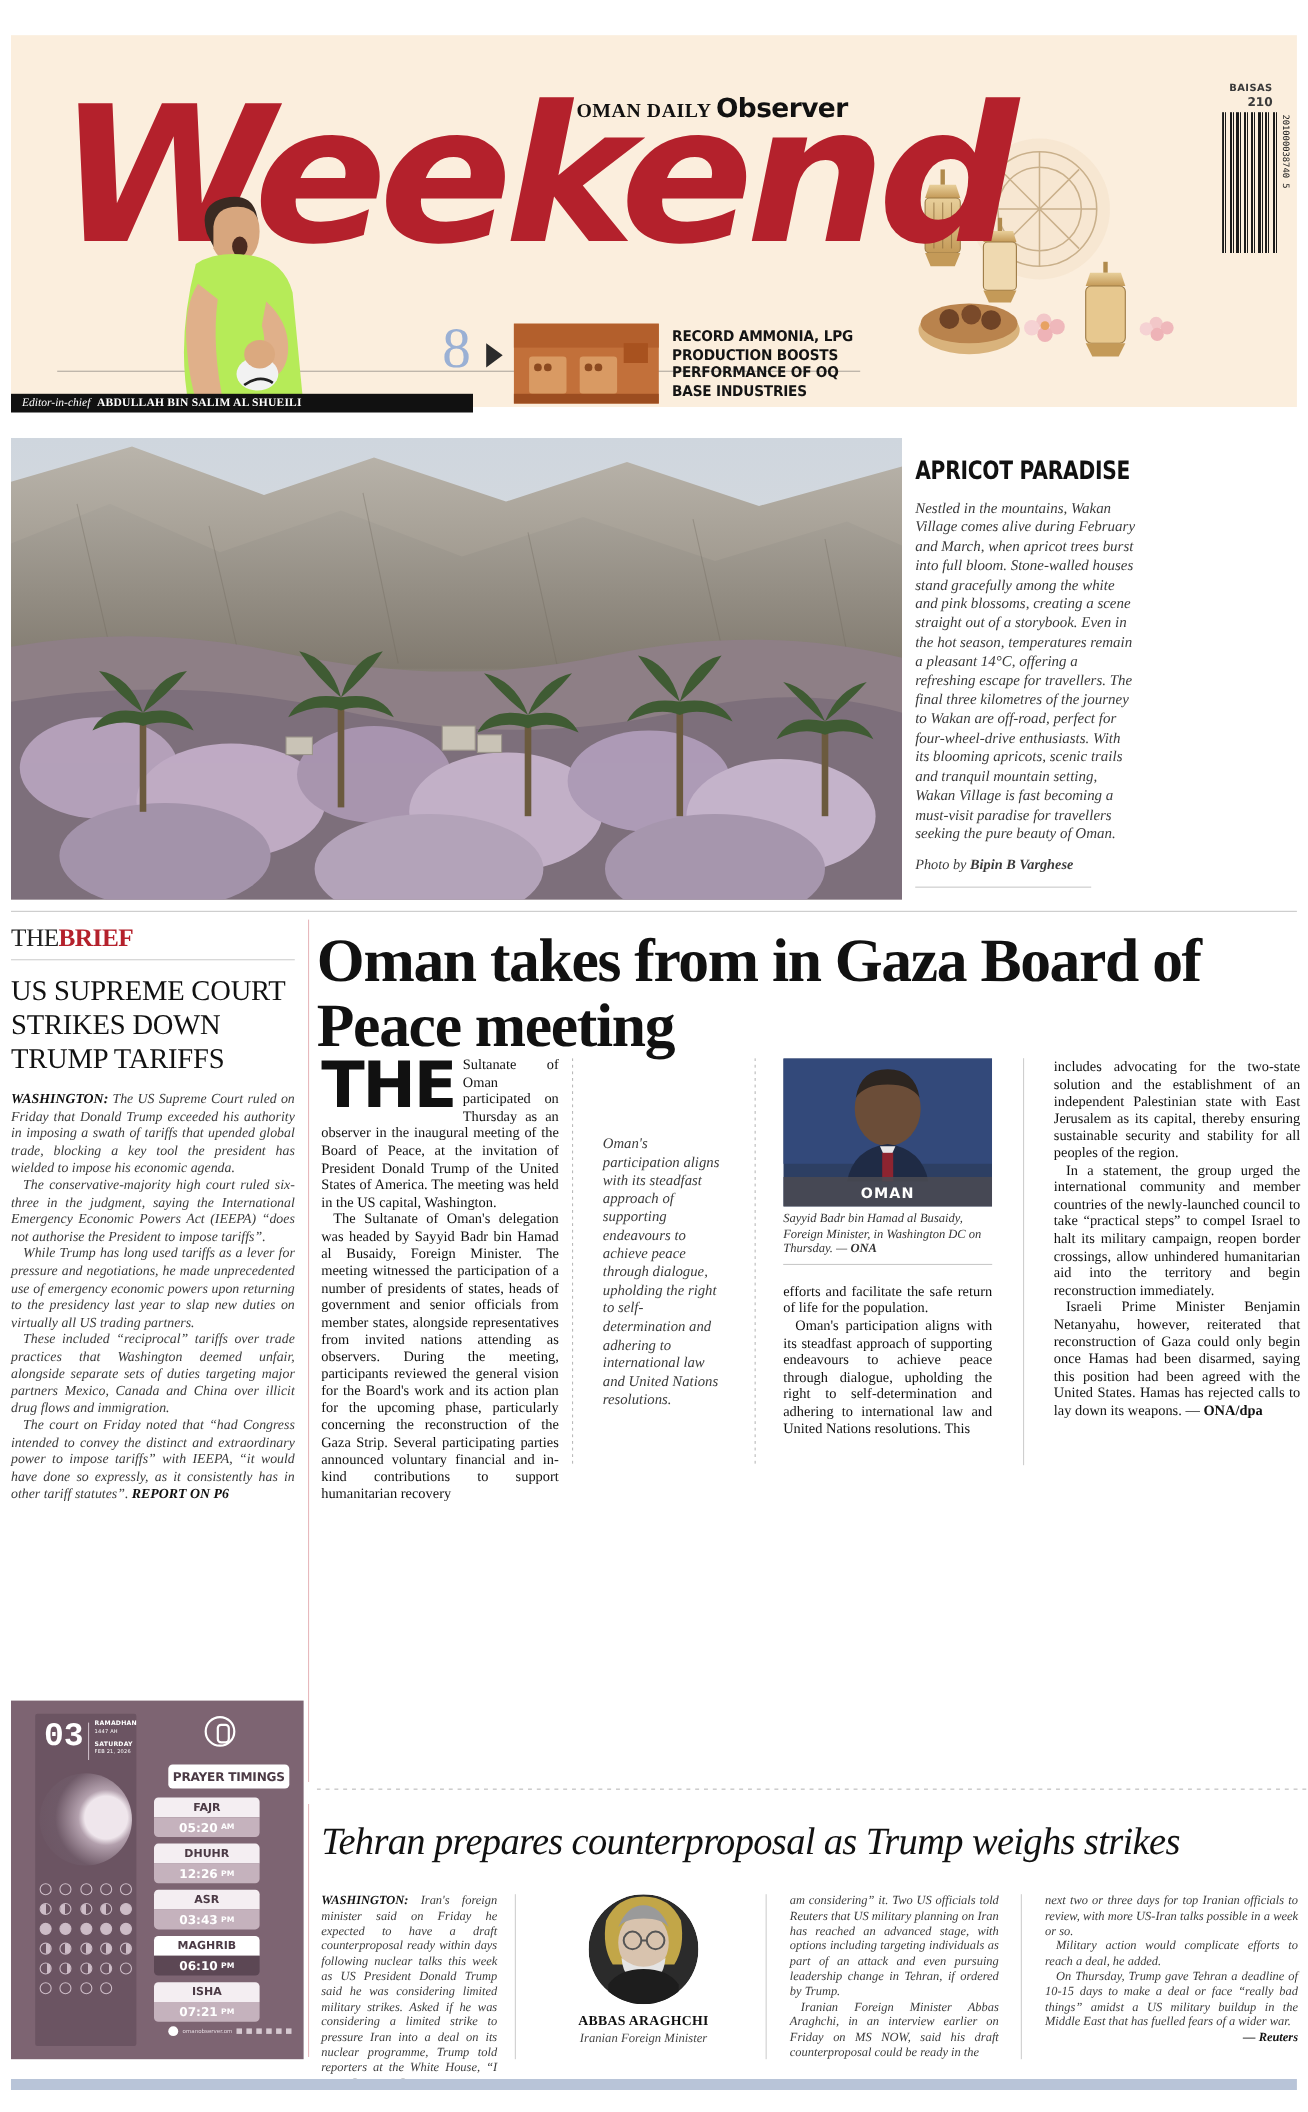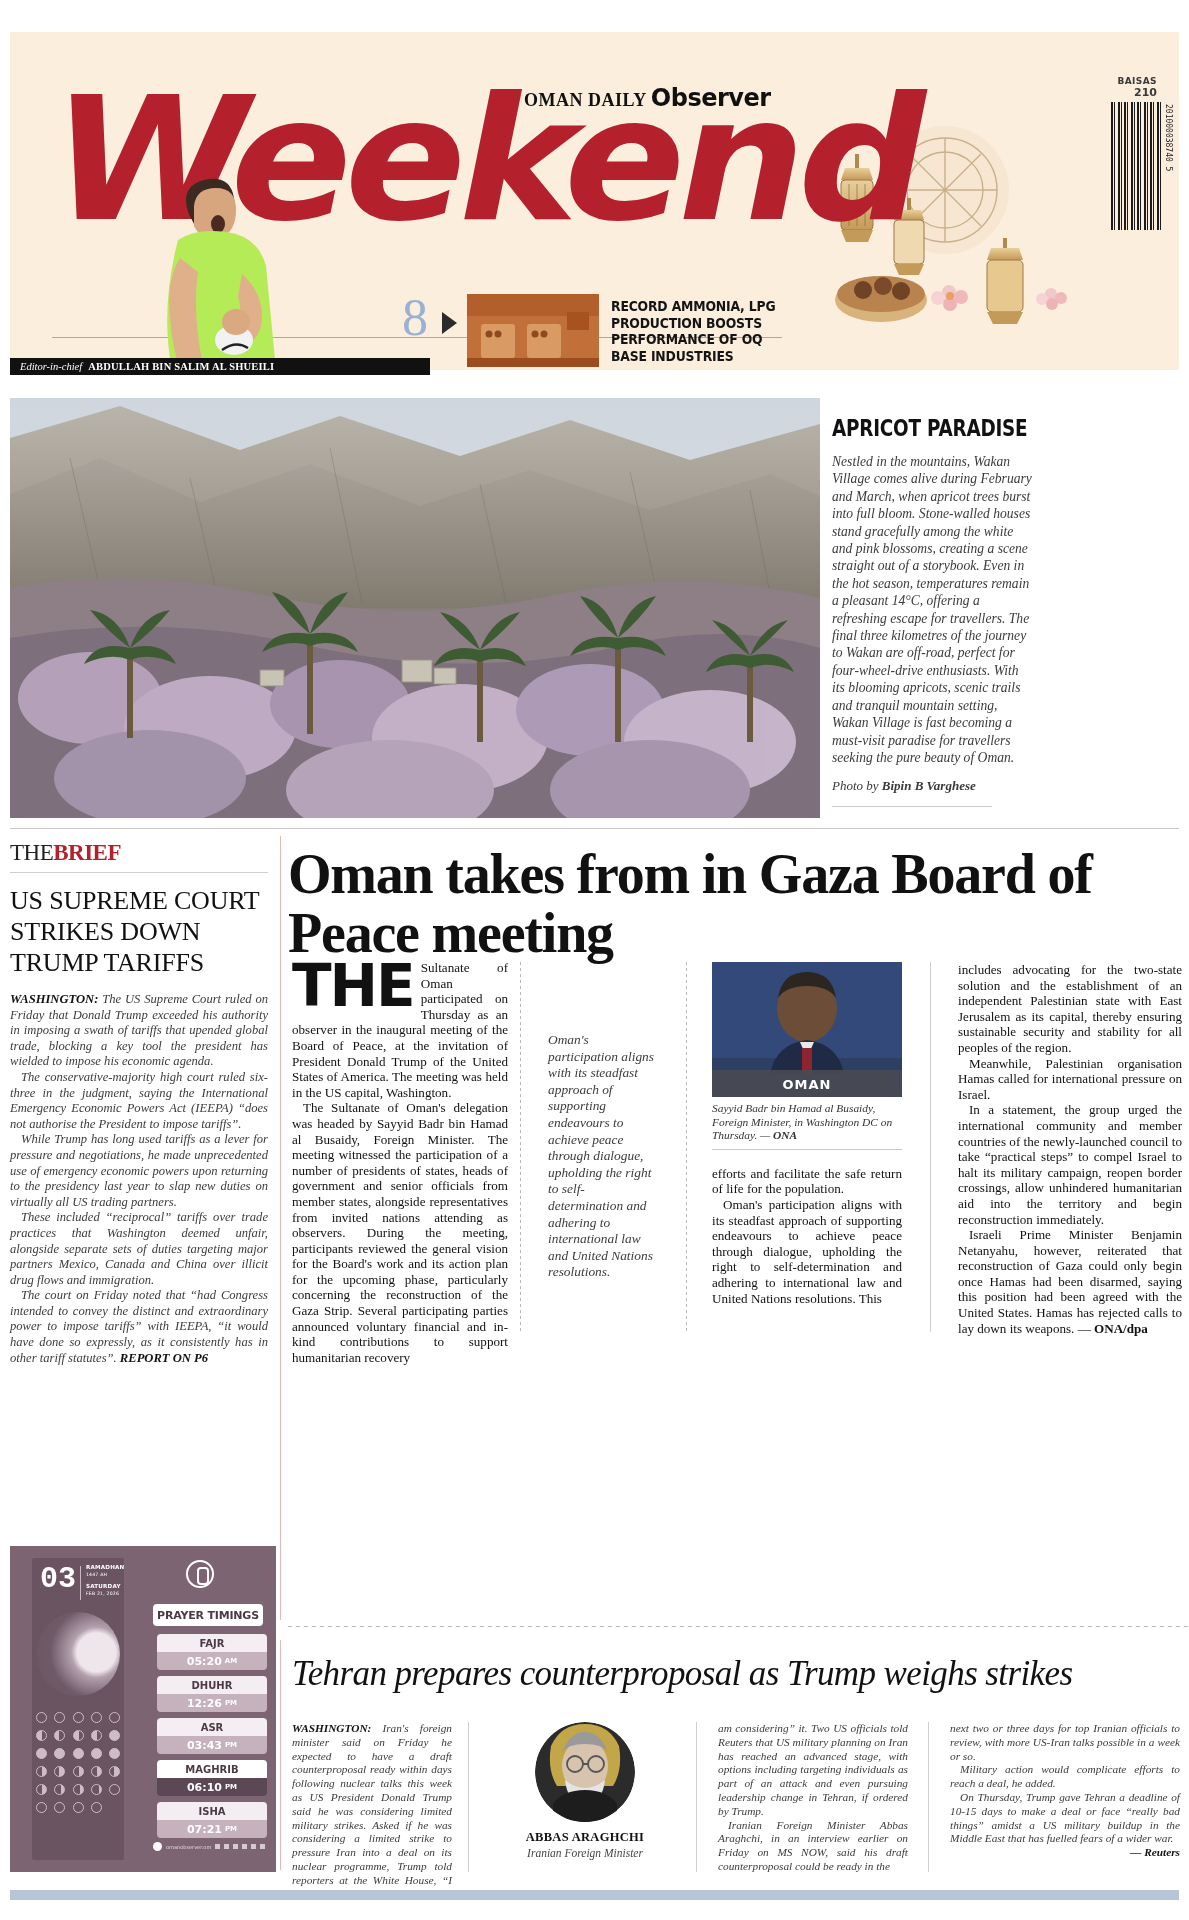--- a/index.html
+++ b/index.html
@@ -193,21 +193,21 @@
   .pr-logo:after{
     content:""; position:absolute; left:9px; top:5px; width:8px;height:14px;
     border:2px solid #fff; border-radius:4px;
   }
   .pr-title {
     position:absolute; left:143px; top:58px; width:110px; height:22px;
     background:#fff; border-radius:4px; display:flex;align-items:center;justify-content:center;
     font-family:"DejaVu Sans",sans-serif; font-size:11px; font-weight:900; color:#4b3a45;
     letter-spacing:-.2px;
   }
-  .pr-item { position:absolute; left:147px; width:110px; }
+  .pr-item { position:absolute; left:130px; width:96px; }
   .pr-name {
     height:18px; background:#f4eef2; border-radius:4px 4px 0 0;
     display:flex;align-items:center;justify-content:center;
     font-family:"DejaVu Sans",sans-serif; font-size:10px;font-weight:900;color:#4b3a45;
   }
   .pr-time {
     height:18px; background:#c5b2bd; border-radius:0 0 4px 4px;
     display:flex;align-items:center;justify-content:center;gap:3px;
     font-family:"DejaVu Sans",sans-serif; font-size:11px;font-weight:900;color:#fff;
   }
@@ -661,21 +661,20 @@
     <div class="bodytext" style="margin-top:16px;">
       <p class="first">efforts and facilitate the safe return of life for the population.</p>
       <p>Oman's participation aligns with its steadfast approach of supporting endeavours to achieve peace through dialogue, upholding the right to self-determination and adhering to international law and United Nations resolutions. This</p>
     </div>
   </div>
 
   <div class="vrule" style="left:930px; top:962px; height:370px;"></div>
 
   <div class="col bodytext" style="left:958px; top:962px; width:224px;">
     <p class="first">includes advocating for the two-state solution and the establishment of an independent Palestinian state with East Jerusalem as its capital, thereby ensuring sustainable security and stability for all peoples of the region.</p>
-    <p>Meanwhile, Palestinian organisation Hamas called for international pressure on Israel.</p>
     <p>In a statement, the group urged the international community and member countries of the newly-launched council to take “practical steps” to compel Israel to halt its military campaign, reopen border crossings, allow unhindered humanitarian aid into the territory and begin reconstruction immediately.</p>
     <p><span>Israeli Prime Minister Benjamin Netanyahu, however, reiterated that reconstruction of Gaza could only begin once Hamas had been disarmed, saying this position had been agreed with the United States. Hamas has rejected calls to lay down its weapons. — </span><b>ONA/dpa</b></p>
   </div>
 
   <div class="hr-dash" style="top:1626px;"></div>
   <div class="teh-head">Tehran prepares counterproposal as Trump weighs strikes</div>
   <div class="vrule red" style="left:280px; top:1640px; height:230px;"></div>
 
   <div class="col teh-body" style="left:292px; top:1722px; width:160px;">
     <p class="first"><span class="dl">WASHINGTON:</span><span> Iran's foreign minister said on Friday he expected to have a draft counterproposal ready within days following nuclear talks this week as US President Donald Trump said he was considering limited military strikes. Asked if he was considering a limited strike to pressure Iran into a deal on its nuclear programme, Trump told reporters at the White House, “I guess I can say I</span></p>

